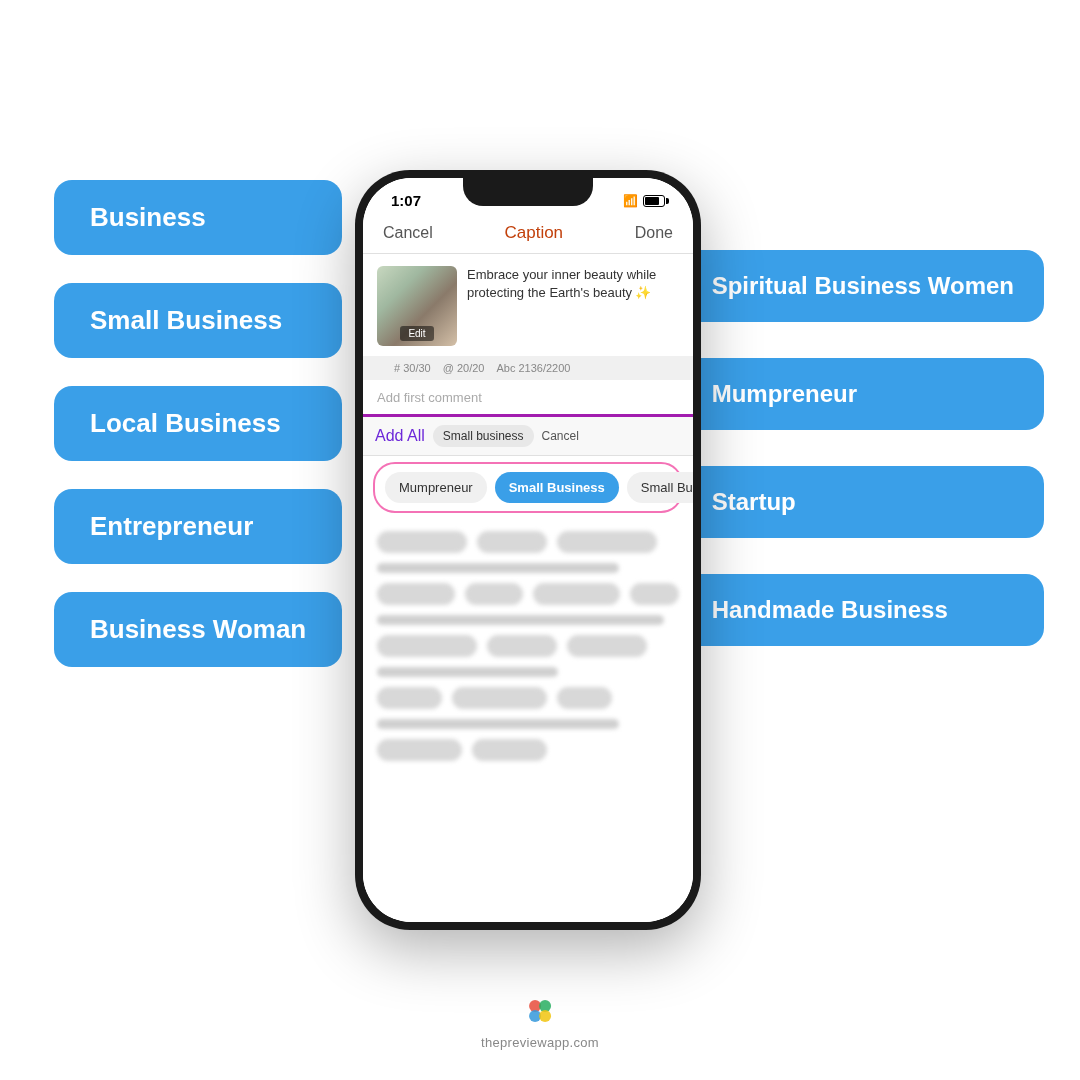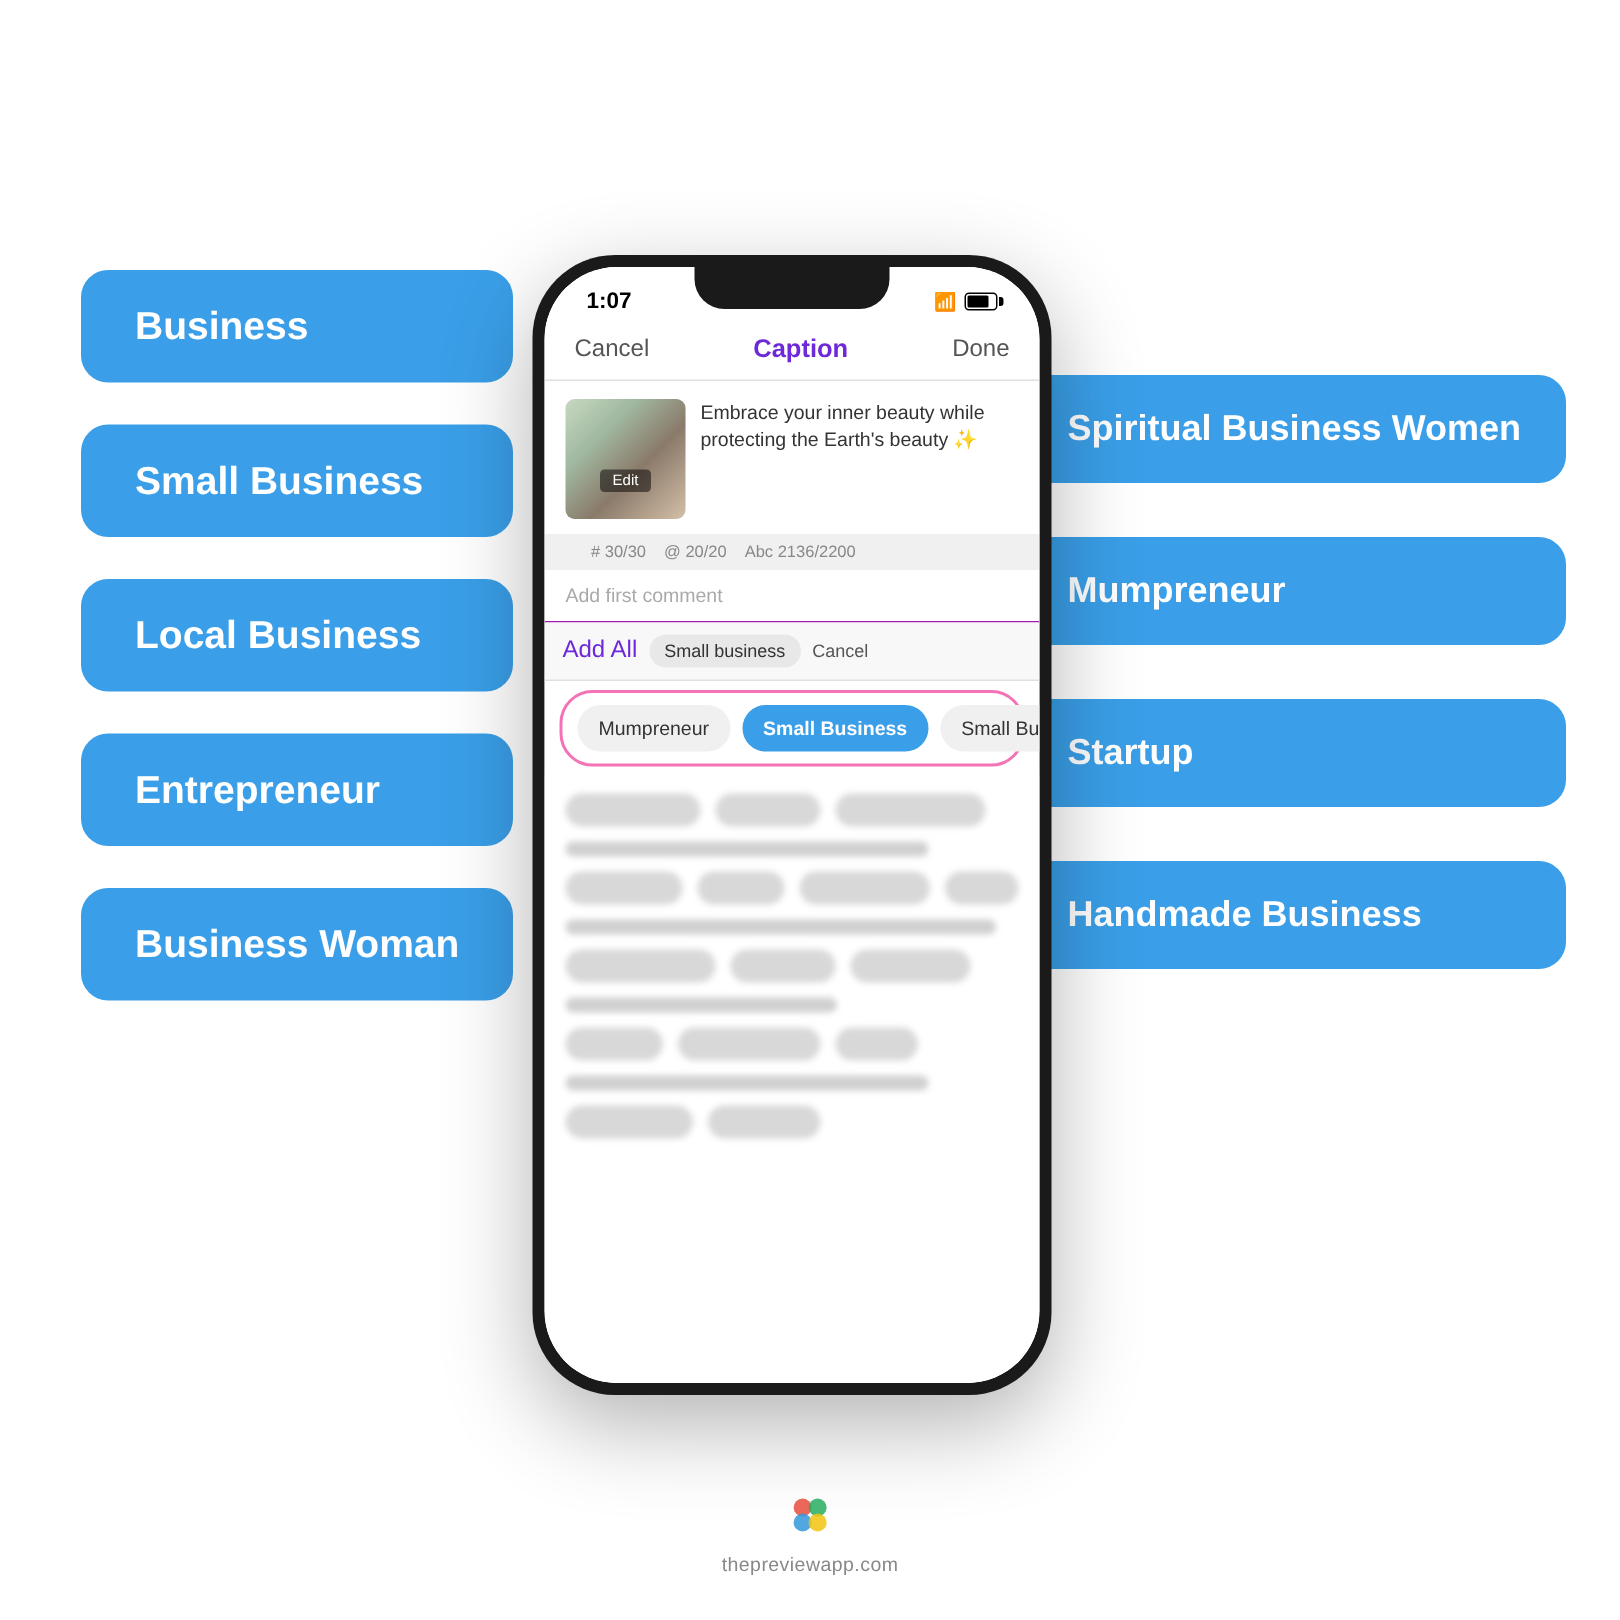--- a/index.html
+++ b/index.html
@@ -171,22 +171,22 @@
       padding: 8px 20px 10px;
       background: #ffffff;
       border-bottom: 1px solid #e0e0e0;
     }
     .caption-cancel {
       font-size: 16px;
       color: #555;
     }
     .caption-title {
       font-size: 17px;
-      font-weight: 700;
-      color: #6d28d9;
+      font-weight: 400;
+      color: #c2410c;
     }
     .caption-done {
       font-size: 16px;
       color: #555;
     }
 
     
     .post-preview {
       display: flex;
       padding: 12px 14px 10px;
@@ -206,21 +206,21 @@
       align-items: flex-end;
       justify-content: center;
     }
 
     .post-image-edit {
       background: rgba(0,0,0,0.5);
       color: #fff;
       font-size: 10px;
       padding: 2px 8px;
       border-radius: 3px;
-      margin-bottom: 18px;
+      margin-bottom: 5px;
     }
 
     .post-caption-text {
       font-size: 13px;
       color: #333;
       line-height: 1.4;
       flex: 1;
     }
 
     
@@ -230,21 +230,21 @@
       font-size: 11px;
       color: #888;
       display: flex;
       gap: 12px;
     }
 
     
     .comment-area {
       padding: 8px 14px;
       background: #ffffff;
-      border-bottom: 1px solid #a21caf;
+      border-bottom: 3px solid #a21caf;
     }
     .comment-placeholder {
       font-size: 13px;
       color: #aaa;
     }
 
     
     .hashtag-toolbar {
       display: flex;
       align-items: center;

